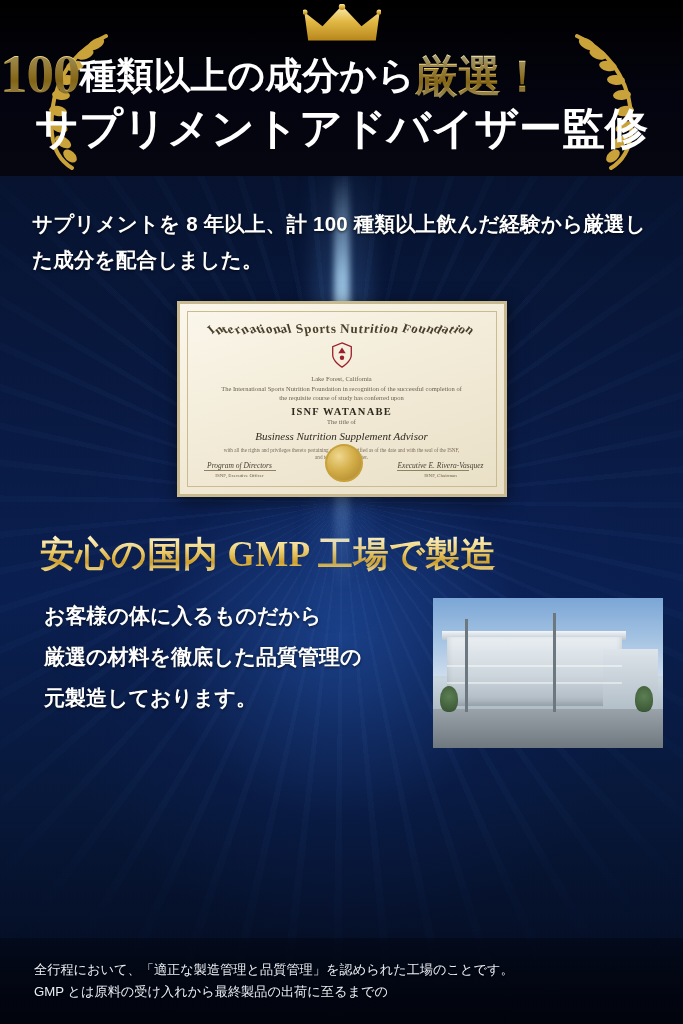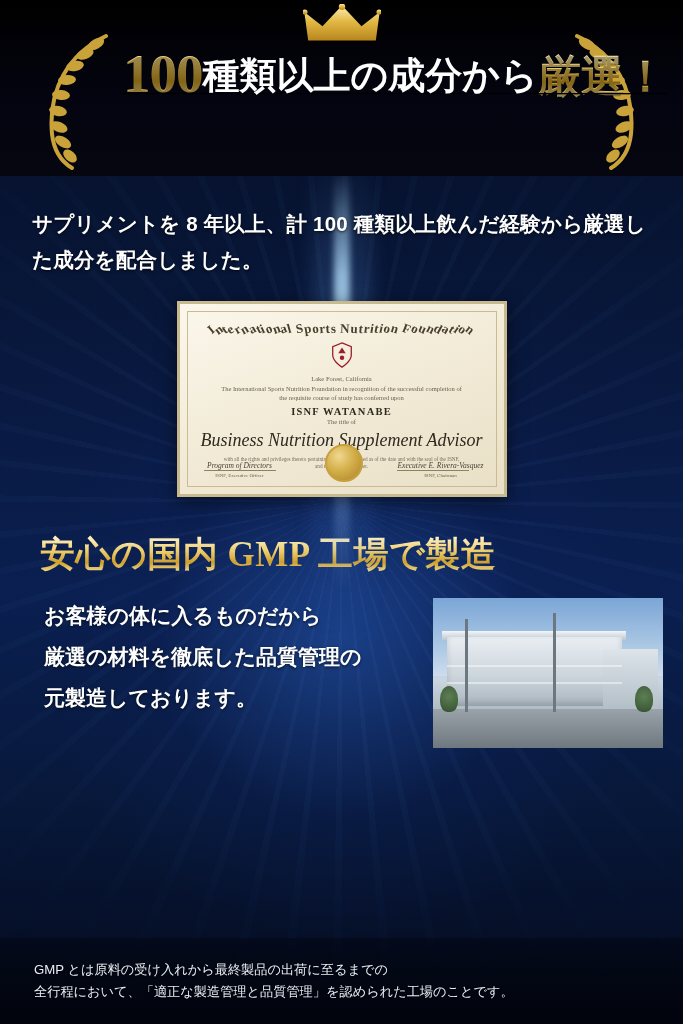--- a/index.html
+++ b/index.html
@@ -81,24 +81,23 @@
     height: 140px;
     color: #c9a23a;
   }
   .laurel.left { left: 28px; }
   .laurel.right { right: 28px; transform: scaleX(-1); }
 
   .head-line1 {
     position: absolute;
     top: 42px;
     left: 0;
-    right: 16px;
-    text-align: right;
+    right: 0;
+    text-align: left;
     white-space: nowrap;
-    text-decoration: underline;
   }
   .head-line2 {
     position: absolute;
     top: 100px;
     left: 0;
     right: 0;
     text-align: center;
     white-space: nowrap;
   }
   .gold {
@@ -208,21 +207,21 @@
     font-family: "Liberation Serif", serif;
     font-size: 10.5px;
     font-weight: bold;
     letter-spacing: 1.2px;
     color: #2f2a20;
     margin-top: 4px;
   }
   .cert-title {
     font-family: "Liberation Serif", serif;
     font-style: italic;
-    font-size: 18px;
+    font-size: 11px;
     color: #2f2a20;
     margin-top: 3px;
   }
   .cert-seal {
     position: absolute;
     left: 50%;
     bottom: 12px;
     margin-left: -17px;
     width: 34px;
     height: 34px;
@@ -418,20 +417,23 @@
         <ellipse cx="33" cy="65" rx="9" ry="5" transform="rotate(4 33 65)"></ellipse>
         <ellipse cx="30" cy="81" rx="9" ry="5" transform="rotate(12 30 81)"></ellipse>
         <ellipse cx="31" cy="97" rx="9" ry="5" transform="rotate(22 31 97)"></ellipse>
         <ellipse cx="35" cy="112" rx="9" ry="5" transform="rotate(32 35 112)"></ellipse>
         <ellipse cx="42" cy="126" rx="8" ry="5" transform="rotate(42 42 126)"></ellipse>
       </g>
     </svg>
 
     <div class="head-line1">
       <span class="gold num100">100</span><span class="h1-mid">種類以上の成分から</span><span class="gold h1-end">厳選！</span>
+    </div>
+    <div class="head-line2">
+      <span class="h2txt">サプリメントアドバイザー監修</span>
     </div>
   </div>
 
   <div class="copy">
     <p>サプリメントを 8 年以上、計 100 種類以上飲んだ経験から厳選した成分を配合しました。</p>
   </div>
 
   <div class="cert-wrap">
     <div class="cert">
       <div class="cert-inner-border"></div>
@@ -481,17 +483,17 @@
       <div class="f-ground"></div>
       <div class="f-pole" style="left:14%; top:14%; height:62%;"></div>
       <div class="f-pole" style="left:52%; top:10%; height:66%;"></div>
       <div class="f-tree" style="left:3%"></div>
       <div class="f-tree" style="left:88%"></div>
     </div>
   </div>
 
   <div class="footer">
     <div class="footer-text">
+      <div>全行程において、「適正な製造管理と品質管理」を認められた工場のことです。</div>
       <div>GMP とは原料の受け入れから最終製品の出荷に至るまでの</div>
-      <div>全行程において、「適正な製造管理と品質管理」を認められた工場のことです。</div>
     </div>
   </div>
 </div>
 
 </body></html>

